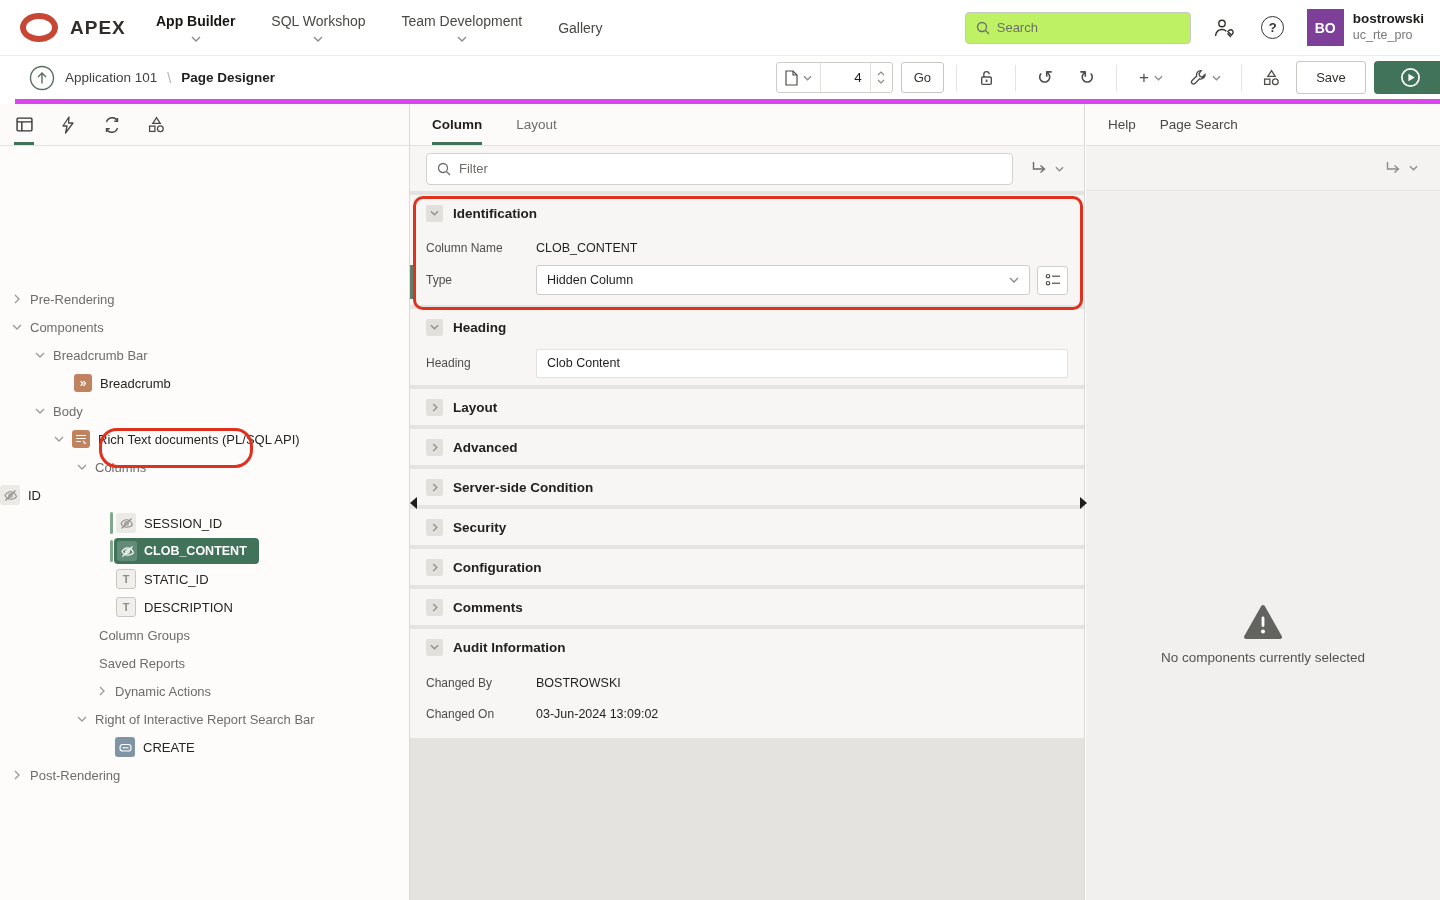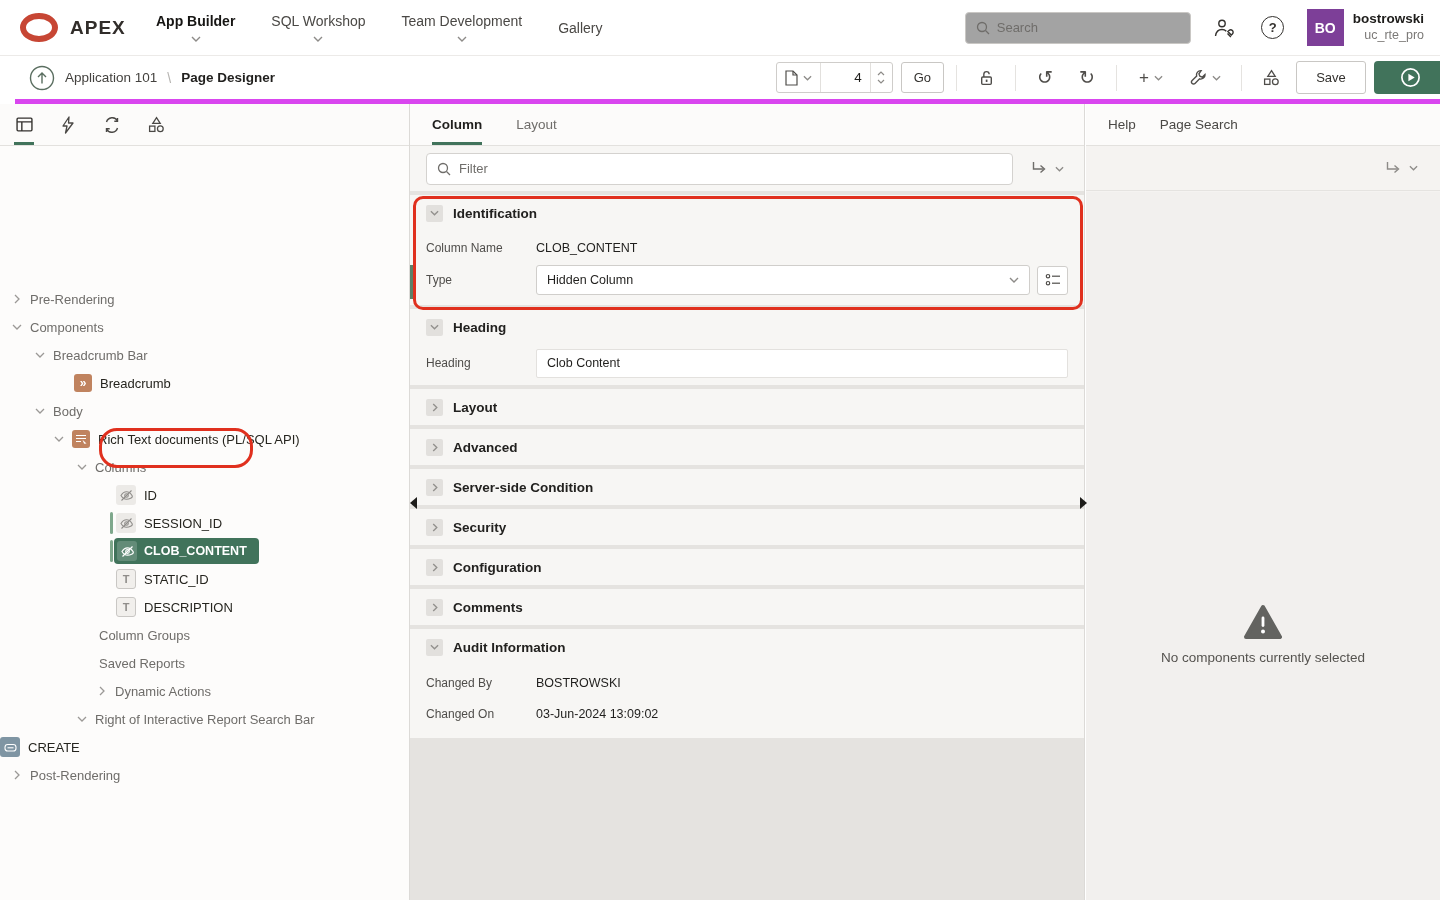--- a/index.html
+++ b/index.html
@@ -12,32 +12,32 @@
   .hdr { position:absolute; left:0; top:0; width:1440px; height:56px; background:#fff;
          border-bottom:1px solid #eceae8; display:flex; align-items:center; }
   .brand { display:flex; align-items:center; gap:12px; padding-left:20px; width:132px; }
   .logo { width:38px; height:29px; border:6px solid #C74634; border-radius:50%; }
   .brand-txt { font-size:19px; font-weight:700; letter-spacing:1px; color:#312d2a; }
   .menus { display:flex; align-items:center; gap:8px; margin-left:10px; }
   .menu { display:flex; align-items:center; gap:7px; padding:8px 14px; font-size:14px; color:#4a4845; cursor:pointer;flex-direction:column; }
   .menu.active span { font-weight:700; color:#161513; }
   .chv { color:#8d8b88; }
   .hdr-right { margin-left:auto; display:flex; align-items:center; padding-right:16px; }
-  .searchbox { width:226px; height:32px; border:1px solid #c9c7c4; border-radius:4px; background:#a3a3a3;
+  .searchbox { width:226px; height:32px; border:1px solid #c9c7c4; border-radius:4px; background:#bef264;
                display:flex; align-items:center; gap:7px; padding:0 10px; }
   .searchbox input { border:0; outline:0; width:170px; font-size:13px; color:#33312e; background:transparent; }
   .searchbox input::placeholder { color:#6f6d6a; }
   .hicon { width:40px; height:40px; display:flex; align-items:center; justify-content:center; cursor:pointer; }
   .help-circ { width:23px; height:23px; border:1.6px solid #33312e; border-radius:50%; font-size:13px; font-weight:700;
                color:#33312e; display:flex; align-items:center; justify-content:center; }
   .avatar { width:37px; height:37px; background:#7D3F98; color:#fff; font-weight:700; font-size:14px;
             display:flex; align-items:center; justify-content:center; margin:0 9px 0 14px; }
   .userblock { line-height:1.25; }
   .uname { font-size:13.5px; font-weight:700; color:#1d1c1a; }
-  .uws { font-size:12.5px; color:#7b7977;text-align:right; }
+  .uws { font-size:12.5px; color:#7b7977; }
 
   
   .tbar { position:absolute; left:15px; top:56px; width:1440px; height:48px; background:#fff;
           border-bottom:5px solid #d946ef; display:flex; align-items:center; }
   .tb-left { display:flex; align-items:center; gap:10px; padding-left:14px; font-size:13.5px; }
   .applink { color:#44423f; cursor:pointer; }
   .bsep { color:#b5b3b0; font-size:14px; }
   .pagetitle { font-weight:700; color:#201f1d; }
   .tb-right { margin-left:auto; display:flex; align-items:center; gap:8px; padding-right:8px; }
   .vsep { width:1px; height:26px; background:#e5e3e0; margin:0 4px; }
@@ -343,21 +343,21 @@
         <span class="lbl-dark">Rich Text documents (PL/SQL API)</span>
       </div>
       <div class="trow" style="padding-left:77px;">
         <span class="tchv">
             <svg width="10" height="6" viewBox="0 0 10 6">
               <path d="M1 1l4 4 4-4" fill="none" stroke="currentColor" stroke-width="1.3"></path>
             </svg>
           </span>
         <span>Columns</span>
       </div>
-      <div class="trow" style="padding-left:116px;">
+      <div class="trow" style="">
         <span class="icbox">
           <svg width="13" height="13" viewBox="0 0 13 13" fill="none" stroke="currentColor" stroke-width="1.1">
               <path d="M1 6.5C2.5 4 4.4 2.8 6.5 2.8S10.5 4 12 6.5 8.6 10.2 6.5 10.2 2.5 9 1 6.5z"></path>
               <circle cx="6.5" cy="6.5" r="1.8"></circle>
               <path d="M11.5 1.5l-10 10"></path>
             </svg>
         </span>
         <span class="lbl-dark">ID</span>
       </div>
       <div class="trow" style="padding-left:116px;">
@@ -407,21 +407,21 @@
         <span>Dynamic Actions</span>
       </div>
       <div class="trow" style="padding-left:77px;">
         <span class="tchv">
             <svg width="10" height="6" viewBox="0 0 10 6">
               <path d="M1 1l4 4 4-4" fill="none" stroke="currentColor" stroke-width="1.3"></path>
             </svg>
           </span>
         <span>Right of Interactive Report Search Bar</span>
       </div>
-      <div class="trow" style="">
+      <div class="trow" style="padding-left:115px;">
         <span class="icbox blue">
           <svg width="13" height="13" viewBox="0 0 13 13" fill="none" stroke="#fff" stroke-width="1.1">
               <rect x="1" y="3.5" width="11" height="6.5" rx="2.8"></rect>
               <path d="M3.5 6.8h6"></path>
             </svg>
         </span>
         <span class="lbl-dark">CREATE</span>
       </div>
       <div class="trow" style="padding-left:12px;">
         <span class="tchv">

